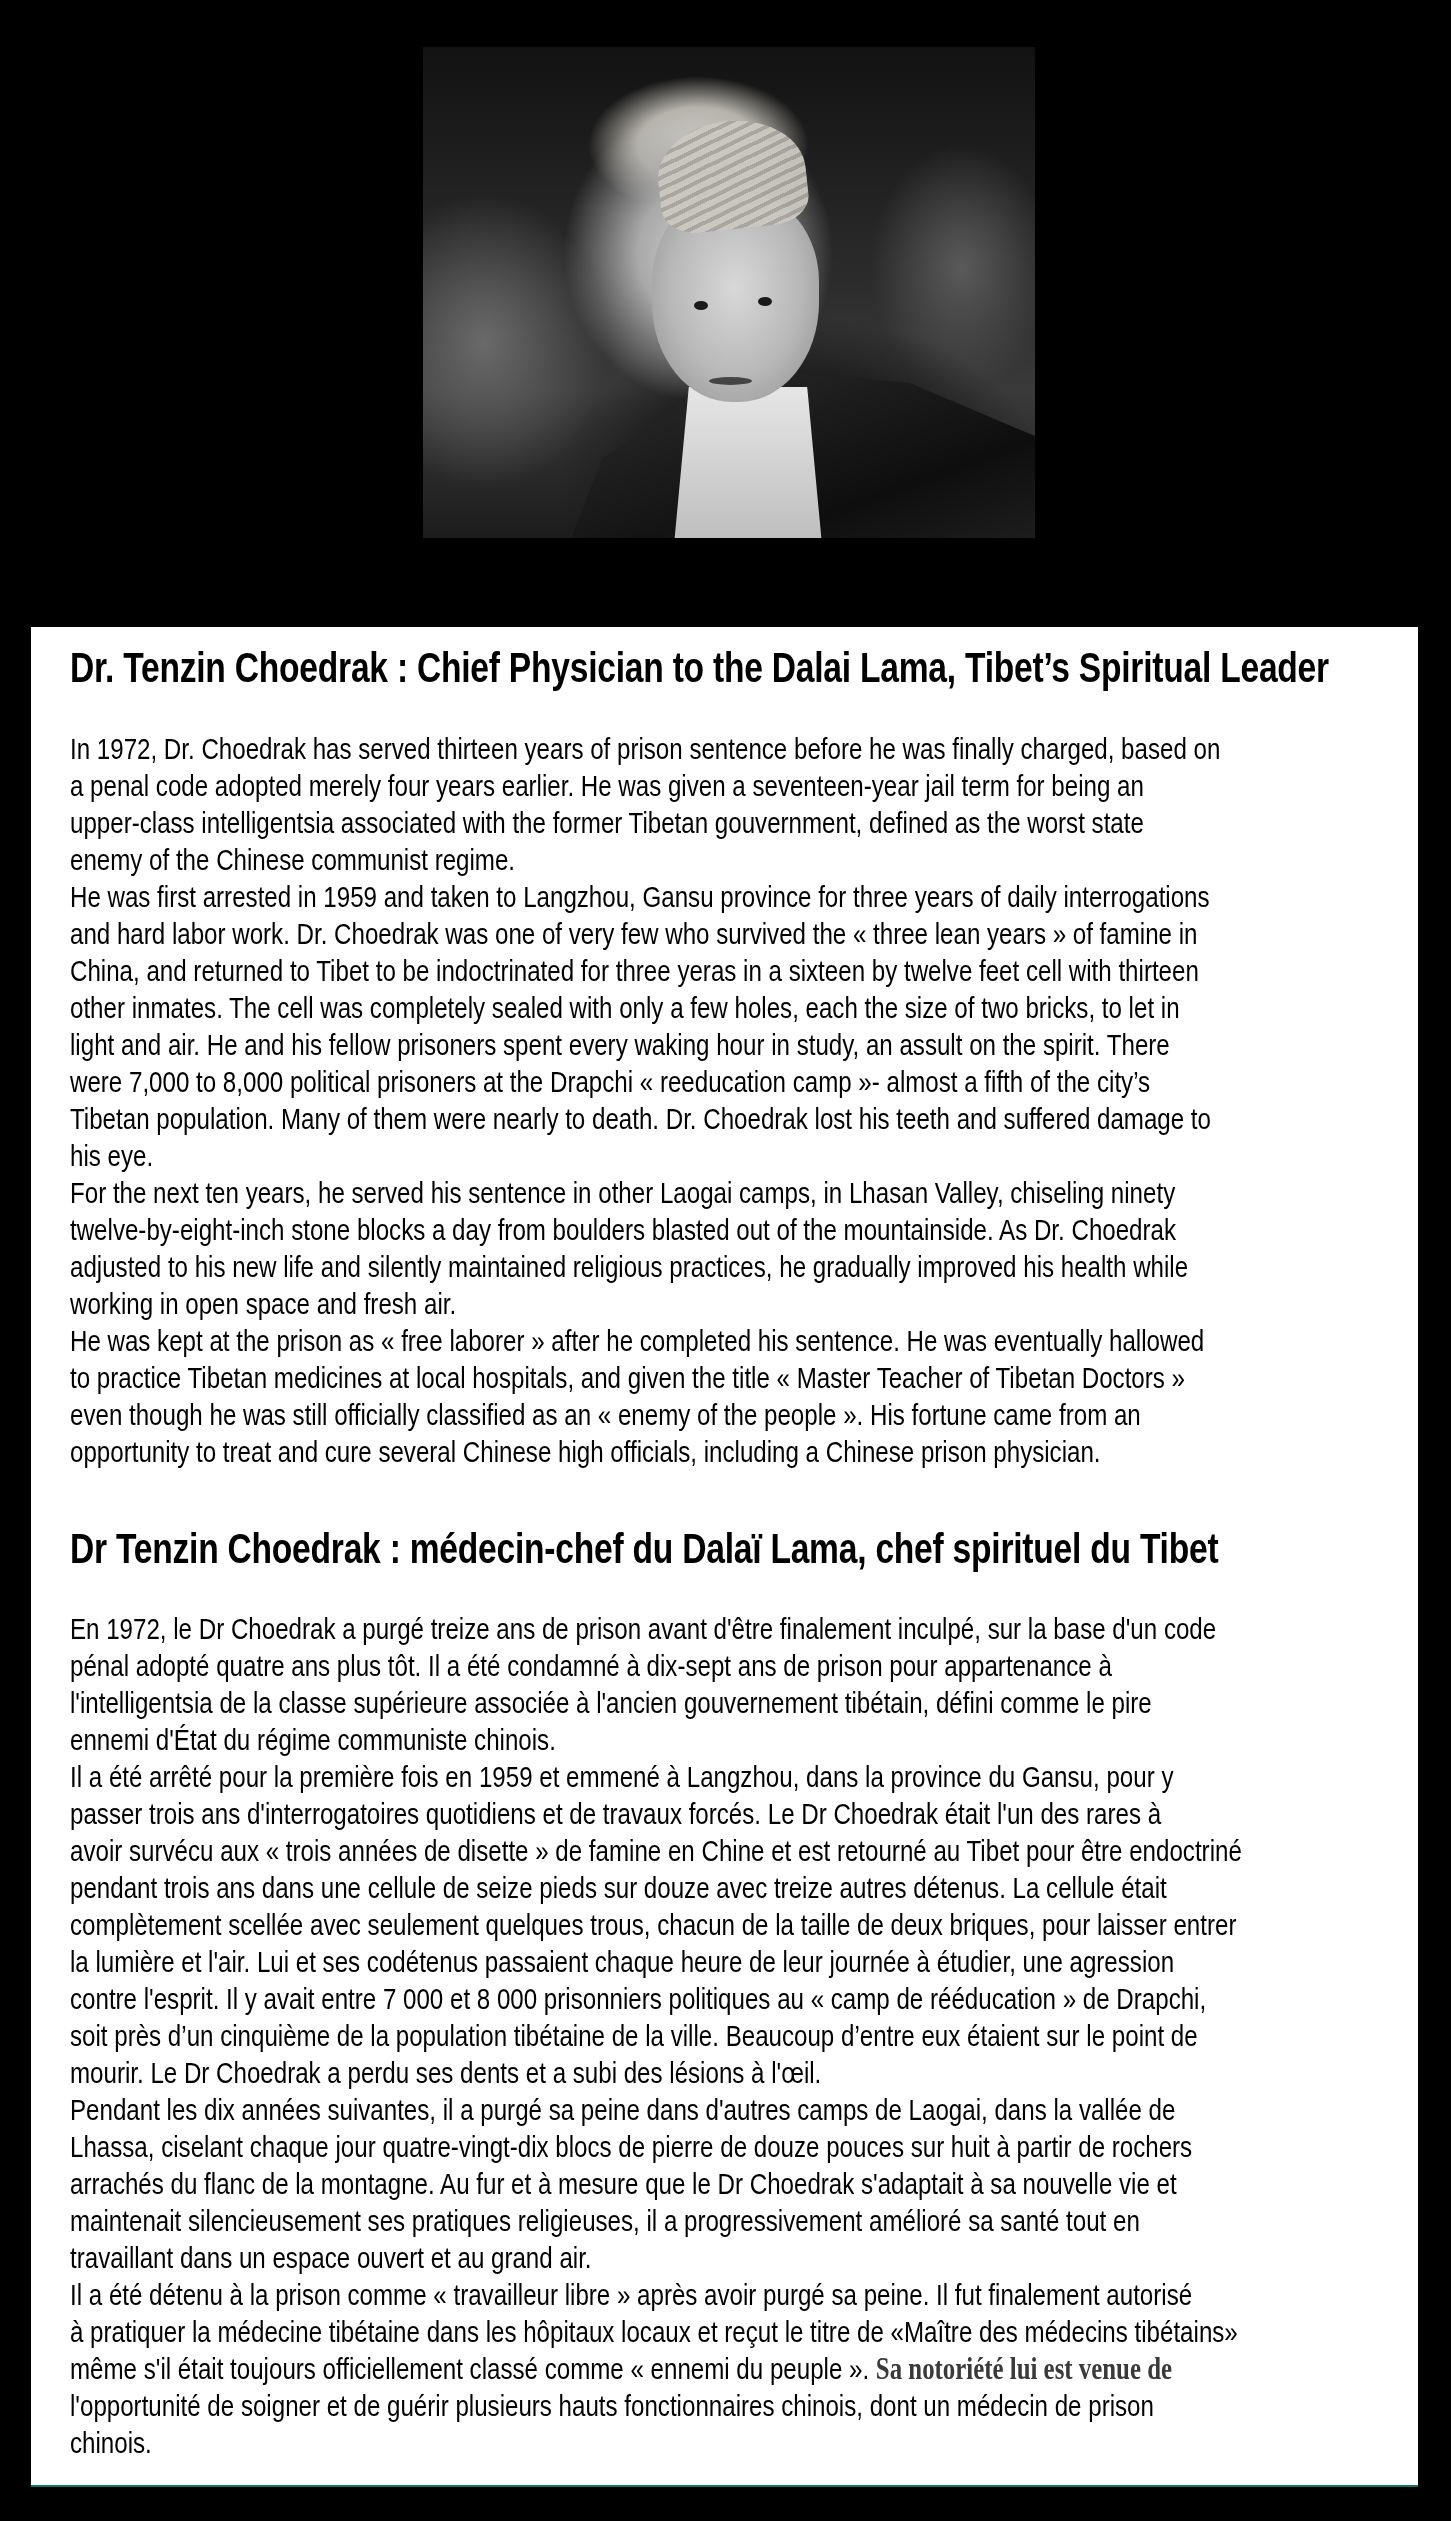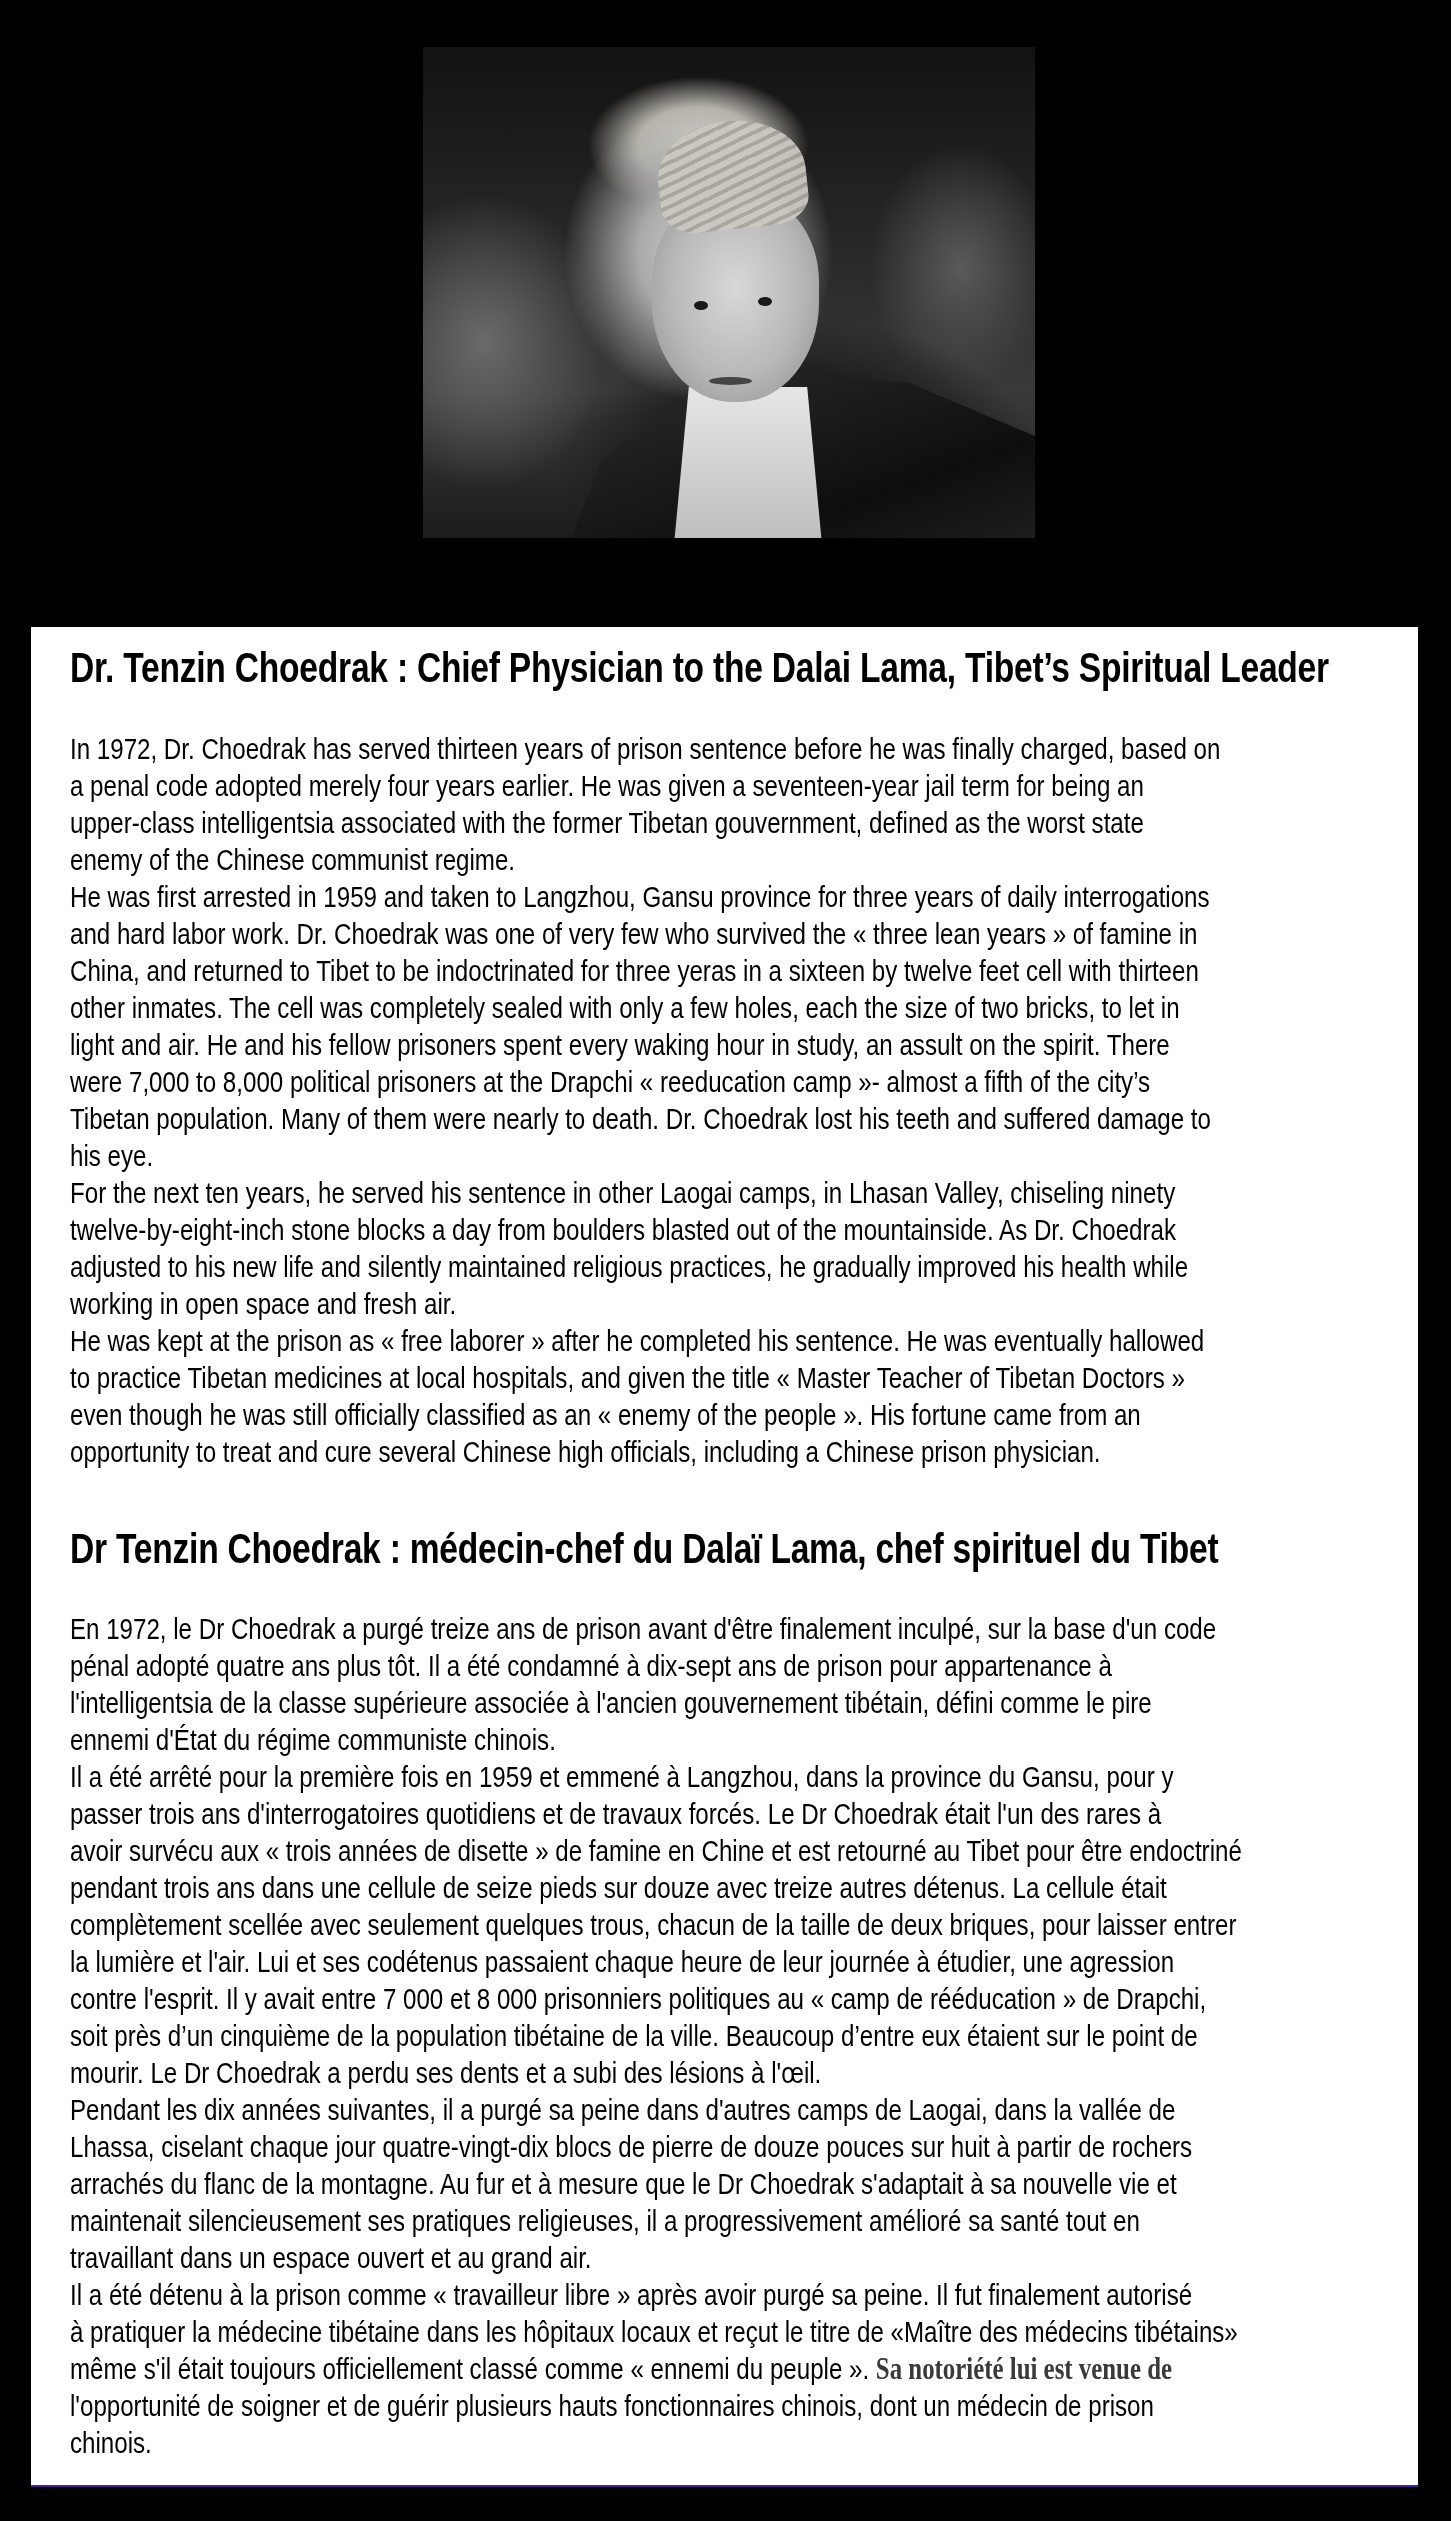--- a/index.html
+++ b/index.html
@@ -58,21 +58,21 @@
     background: linear-gradient(160deg, #2e2e2e, #0e0e0e 60%, #262626);
     clip-path: polygon(28% 10%, 45% 0, 70% 5%, 100% 35%, 100% 100%, 0 100%, 10% 40%);
   }
   .panel {
     position: absolute;
     left: 30.5px;
     top: 627px;
     width: 1387px;
     height: 1860px;
     background: #ffffff;
-    border-bottom: 2px solid #4c1d95;
+    border-bottom: 2px solid #0f766e;
     box-sizing: border-box;
   }
   .block {
     position: absolute;
     left: 39px;
     width: 1576px;
   }
   .heading {
     font-weight: bold;
     font-size: 42px;

